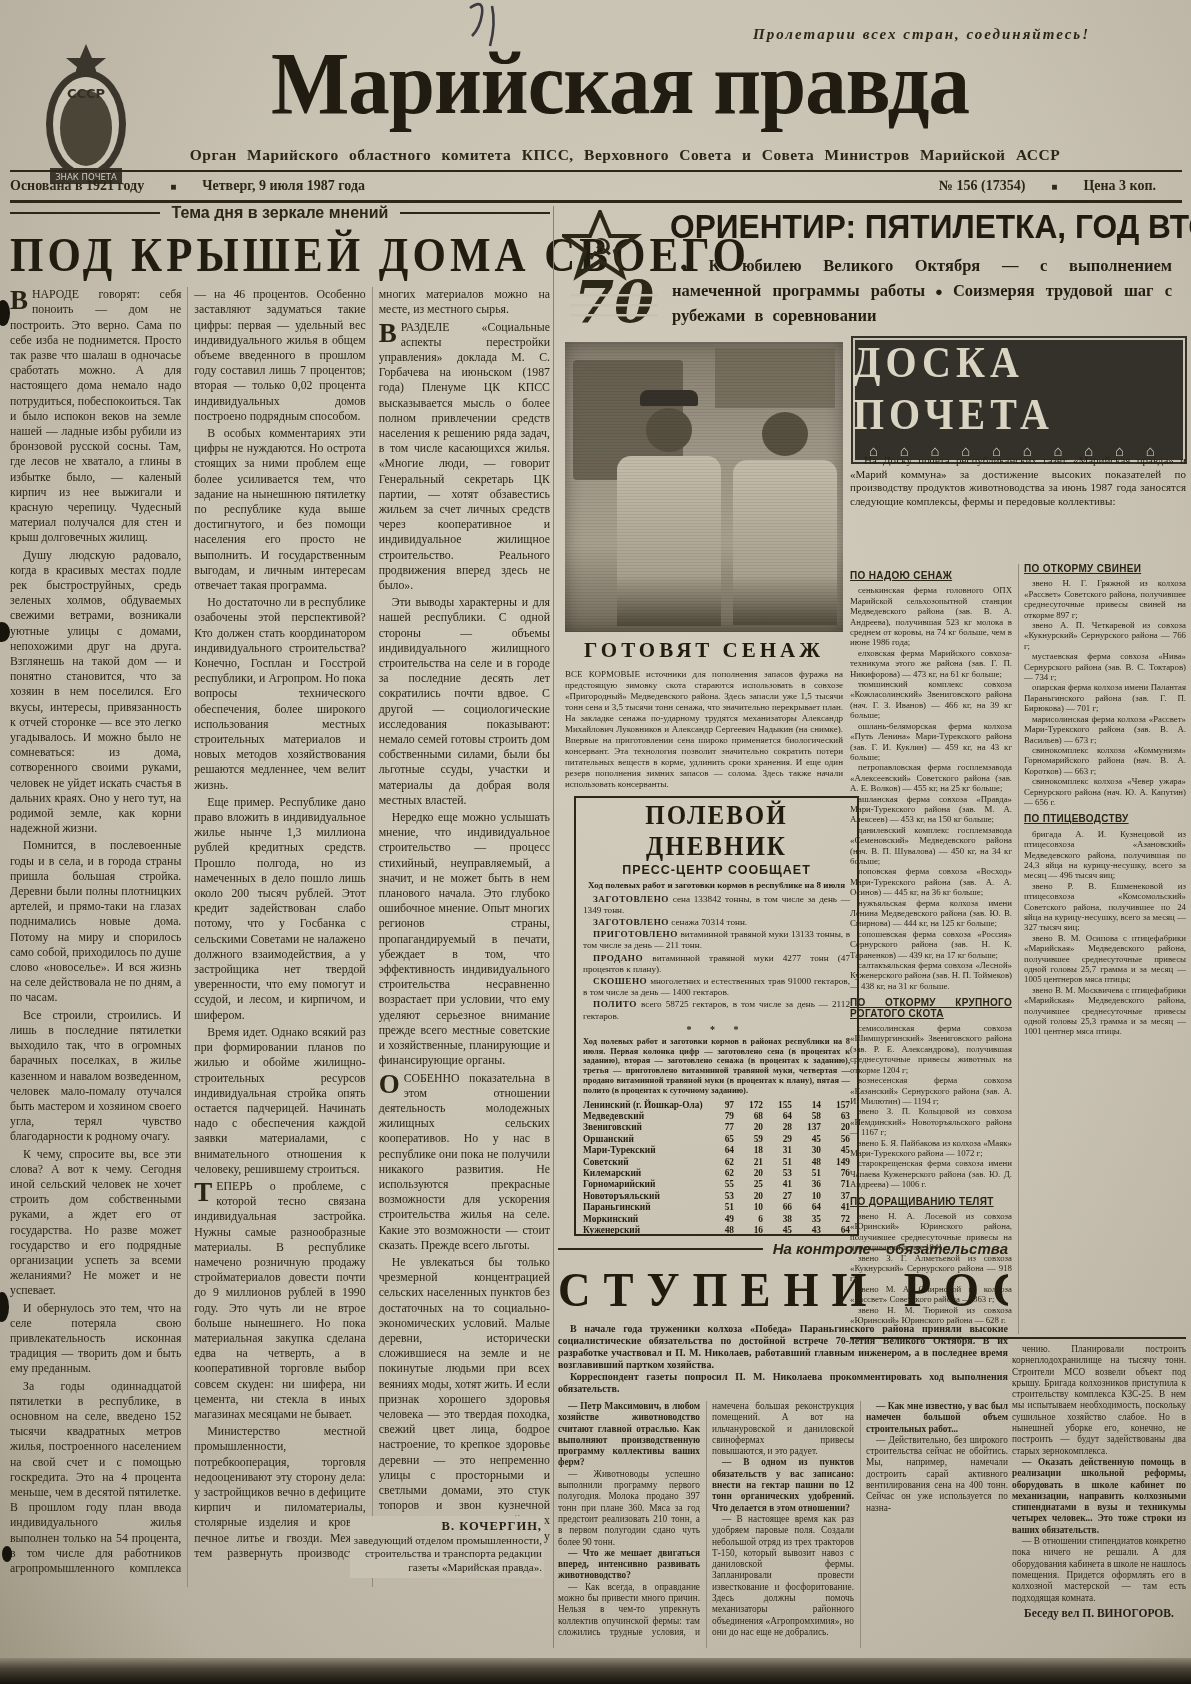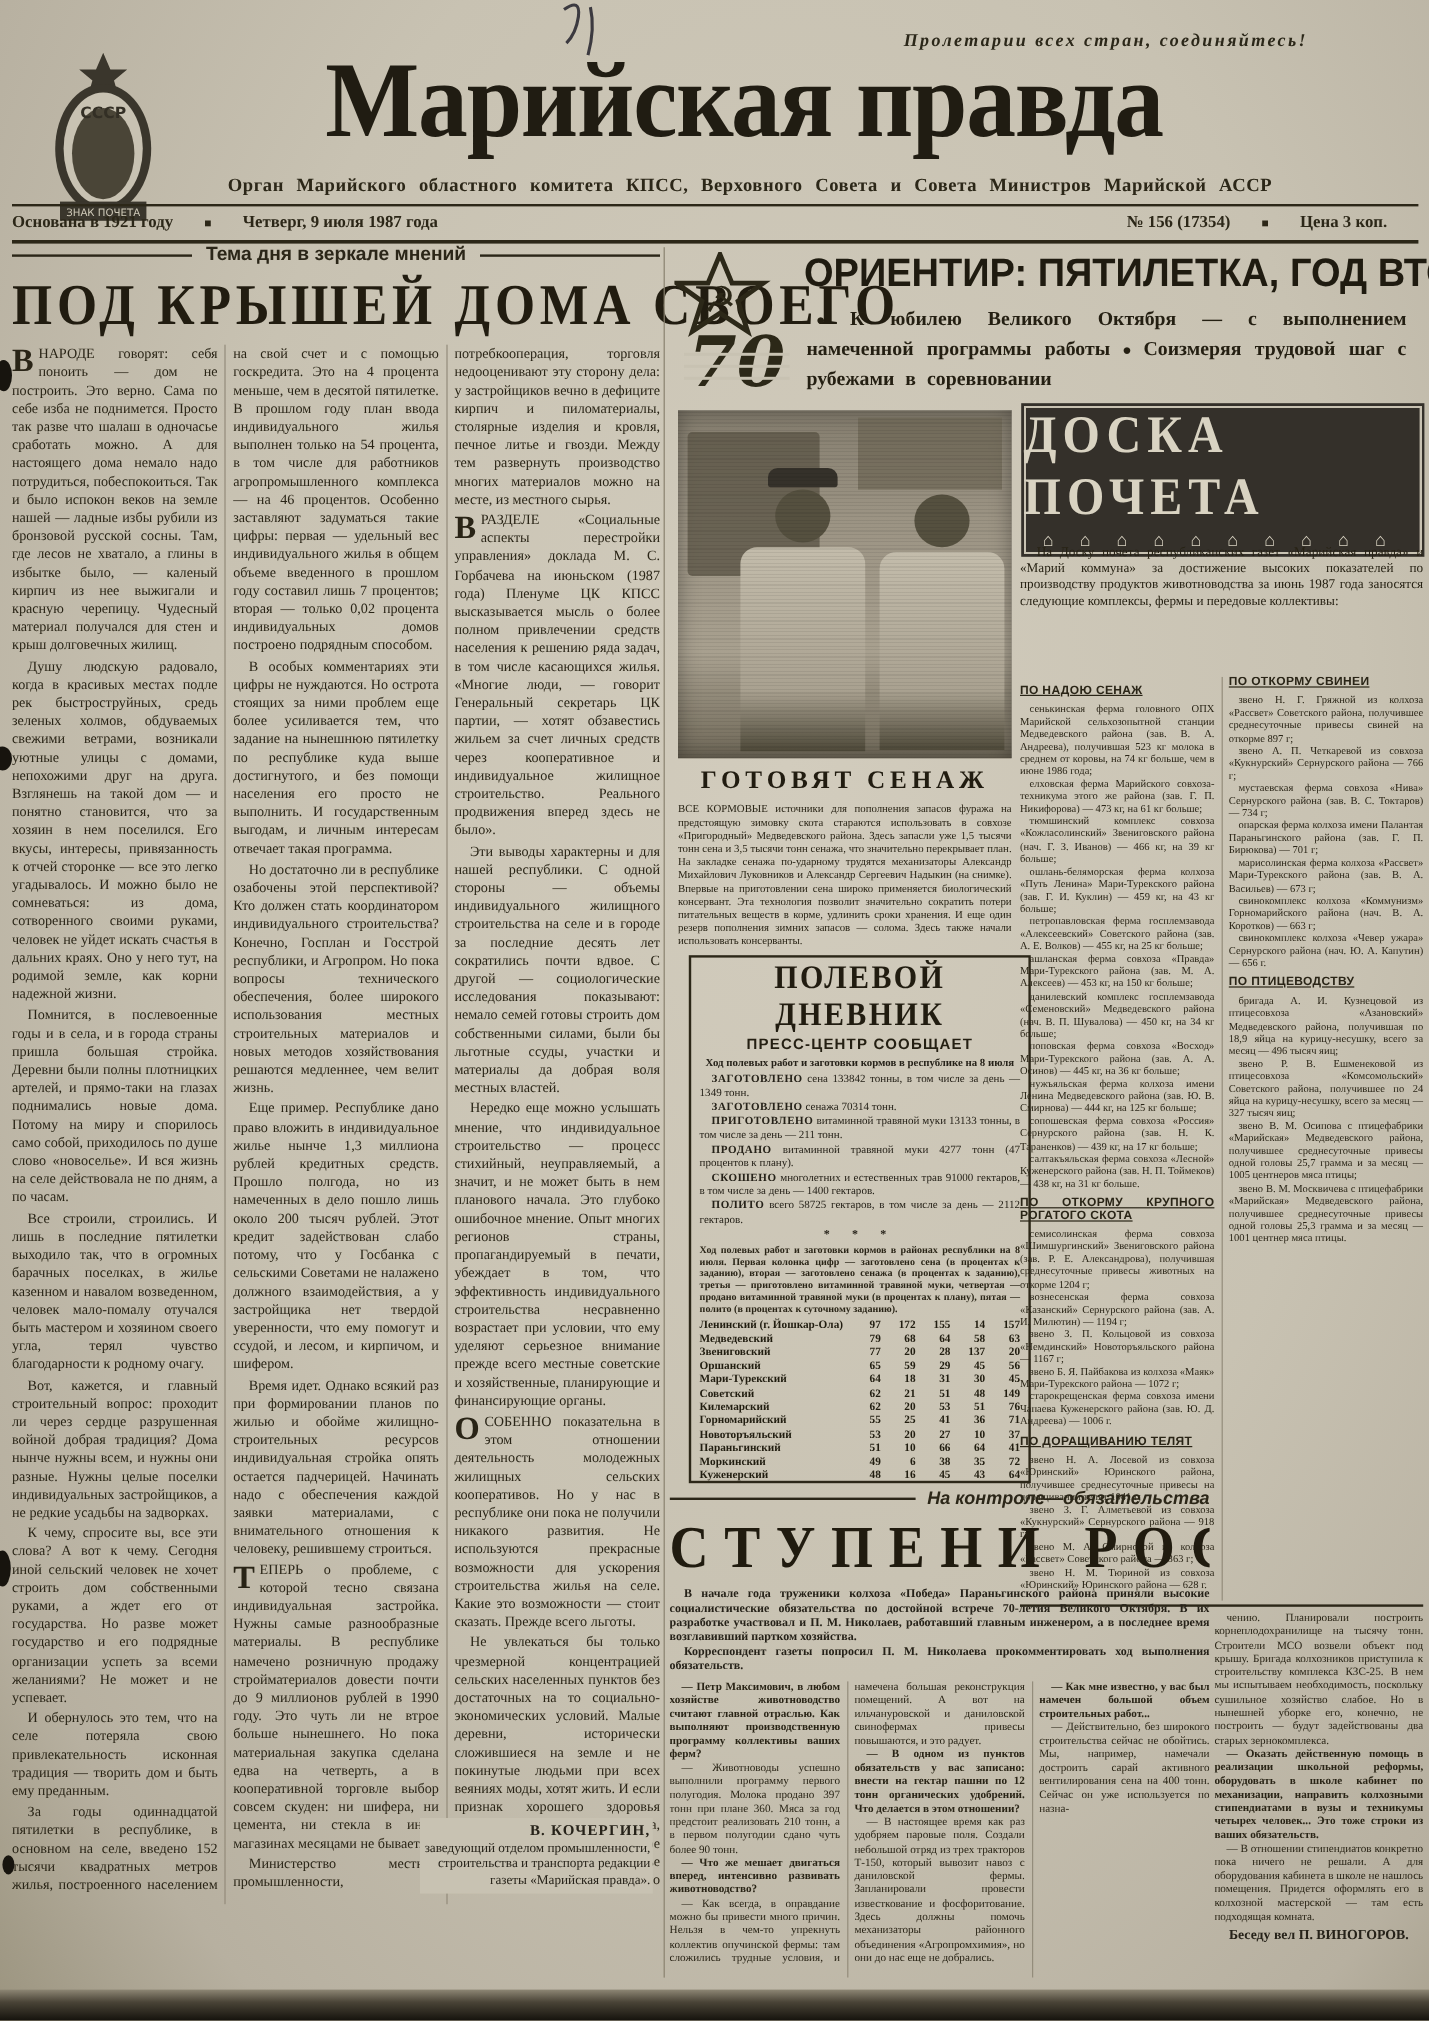--- a/index.html
+++ b/index.html
@@ -157,21 +157,20 @@
     <div class="kicker" data-interactable="false">
       <span data-interactable="false">Тема дня в зеркале мнений</span>
     </div>
     <h2 class="la-headline" data-interactable="false">ПОД КРЫШЕЙ ДОМА СВОЕГО</h2>
     <div class="la-cols" data-interactable="false">
 
     <p data-interactable="false" class="dc">В НАРОДЕ говорят: себя поноить — дом не построить. Это верно. Сама по себе изба не поднимется. Просто так разве что шалаш в одночасье сработать можно. А для настоящего дома немало надо потрудиться, побеспокоиться. Так и было испокон веков на земле нашей — ладные избы рубили из бронзовой русской сосны. Там, где лесов не хватало, а глины в избытке было, — каленый кирпич из нее выжигали и красную черепицу. Чудесный материал получался для стен и крыш долговечных жилищ.</p>
         <p data-interactable="false">Душу людскую радовало, когда в красивых местах подле рек быстроструйных, средь зеленых холмов, обдуваемых свежими ветрами, возникали уютные улицы с домами, непохожими друг на друга. Взглянешь на такой дом — и понятно становится, что за хозяин в нем поселился. Его вкусы, интересы, привязанность к отчей сторонке — все это легко угадывалось. И можно было не сомневаться: из дома, сотворенного своими руками, человек не уйдет искать счастья в дальних краях. Оно у него тут, на родимой земле, как корни надежной жизни.</p>
         <p data-interactable="false">Помнится, в послевоенные годы и в села, и в города страны пришла большая стройка. Деревни были полны плотницких артелей, и прямо-таки на глазах поднимались новые дома. Потому на миру и спорилось само собой, приходилось по душе слово «новоселье». И вся жизнь на селе действовала не по дням, а по часам.</p>
         <p data-interactable="false">Все строили, строились. И лишь в последние пятилетки выходило так, что в огромных барачных поселках, в жилье казенном и навалом возведенном, человек мало-помалу отучался быть мастером и хозяином своего угла, терял чувство благодарности к родному очагу.</p>
-        <p data-interactable="false">Вот, кажется, и главный строительный вопрос: проходит ли через сердце разрушенная войной добрая традиция? Дома нынче нужны всем, и нужны они разные. Нужны целые поселки индивидуальных застройщиков, а не редкие усадьбы на задворках.</p>
         <p data-interactable="false">К чему, спросите вы, все эти слова? А вот к чему. Сегодня иной сельский человек не хочет строить дом собственными руками, а ждет его от государства. Но разве может государство и его подрядные организации успеть за всеми желаниями? Не может и не успевает.</p>
         <p data-interactable="false">И обернулось это тем, что на селе потеряла свою привлекательность исконная традиция — творить дом и быть ему преданным.</p>
         <p data-interactable="false">За годы одиннадцатой пятилетки в республике, в основном на селе, введено 152 тысячи квадратных метров жилья, построенного населением на свой счет и с помощью госкредита. Это на 4 процента меньше, чем в десятой пятилетке. В прошлом году план ввода индивидуального жилья выполнен только на 54 процента, в том числе для работников агропромышленного комплекса — на 46 процентов. Особенно заставляют задуматься такие цифры: первая — удельный вес индивидуального жилья в общем объеме введенного в прошлом году составил лишь 7 процентов; вторая — только 0,02 процента индивидуальных домов построено подрядным способом.</p>
         <p data-interactable="false">В особых комментариях эти цифры не нуждаются. Но острота стоящих за ними проблем еще более усиливается тем, что задание на нынешнюю пятилетку по республике куда выше достигнутого, и без помощи населения его просто не выполнить. И государственным выгодам, и личным интересам отвечает такая программа.</p>
         <p data-interactable="false">Но достаточно ли в республике озабочены этой перспективой? Кто должен стать координатором индивидуального строительства? Конечно, Госплан и Госстрой республики, и Агропром. Но пока вопросы технического обеспечения, более широкого использования местных строительных материалов и новых методов хозяйствования решаются медленнее, чем велит жизнь.</p>
         <p data-interactable="false">Еще пример. Республике дано право вложить в индивидуальное жилье нынче 1,3 миллиона рублей кредитных средств. Прошло полгода, но из намеченных в дело пошло лишь около 200 тысяч рублей. Этот кредит задействован слабо потому, что у Госбанка с сельскими Советами не налажено должного взаимодействия, а у застройщика нет твердой уверенности, что ему помогут и ссудой, и лесом, и кирпичом, и шифером.</p>
         <p data-interactable="false">Время идет. Однако всякий раз при формировании планов по жилью и обойме жилищно-строительных ресурсов индивидуальная стройка опять остается падчерицей. Начинать надо с обеспечения каждой заявки материалами, с внимательного отношения к человеку, решившему строиться.</p>
         <p data-interactable="false" class="dc">ТЕПЕРЬ о проблеме, с которой тесно связана индивидуальная застройка. Нужны самые разнообразные материалы. В республике намечено розничную продажу стройматериалов довести почти до 9 миллионов рублей в 1990 году. Это чуть ли не втрое больше нынешнего. Но пока материальная закупка сделана едва на четверть, а в кооперативной торговле выбор совсем скуден: ни шифера, ни цемента, ни стекла в иных магазинах месяцами не бывает.</p>
         <p data-interactable="false">Министерство местной промышленности, потребкооперация, торговля недооценивают эту сторону дела: у застройщиков вечно в дефиците кирпич и пиломатериалы, столярные изделия и кровля, печное литье и гвозди. Между тем развернуть производство многих материалов можно на месте, из местного сырья.</p>
         <p data-interactable="false" class="dc">В РАЗДЕЛЕ «Социальные аспекты перестройки управления» доклада М. С. Горбачева на июньском (1987 года) Пленуме ЦК КПСС высказывается мысль о более полном привлечении средств населения к решению ряда задач, в том числе касающихся жилья. «Многие люди, — говорит Генеральный секретарь ЦК партии, — хотят обзавестись жильем за счет личных средств через кооперативное и индивидуальное жилищное строительство. Реального продвижения вперед здесь не было».</p>
@@ -386,21 +385,21 @@
       <p data-interactable="false">звено Н. М. Тюриной из совхоза «Юринский» Юринского района — 628 г.</p>
       <p data-interactable="false" class="hb-head">ПО ОТКОРМУ СВИНЕЙ</p>
       <p data-interactable="false">звено Н. Г. Гряжной из колхоза «Рассвет» Советского района, получившее среднесуточные привесы свиней на откорме 897 г;</p>
       <p data-interactable="false">звено А. П. Четкаревой из совхоза «Кукнурский» Сернурского района — 766 г;</p>
       <p data-interactable="false">мустаевская ферма совхоза «Нива» Сернурского района (зав. В. С. Токтаров) — 734 г;</p>
       <p data-interactable="false">опарская ферма колхоза имени Палантая Параньгинского района (зав. Г. П. Бирюкова) — 701 г;</p>
       <p data-interactable="false">марисолинская ферма колхоза «Рассвет» Мари-Турекского района (зав. В. А. Васильев) — 673 г;</p>
       <p data-interactable="false">свинокомплекс колхоза «Коммунизм» Горномарийского района (нач. В. А. Коротков) — 663 г;</p>
       <p data-interactable="false">свинокомплекс колхоза «Чевер ужара» Сернурского района (нач. Ю. А. Капутин) — 656 г.</p>
       <p data-interactable="false" class="hb-head">ПО ПТИЦЕВОДСТВУ</p>
-      <p data-interactable="false">бригада А. И. Кузнецовой из птицесовхоза «Азановский» Медведевского района, получившая по 18,9 яйца на курицу-несушку, всего за месяц — 496 тысяч яиц;</p>
+      <p data-interactable="false">бригада А. И. Кузнецовой из птицесовхоза «Азановский» Медведевского района, получившая по 24,3 яйца на курицу-несушку, всего за месяц — 496 тысяч яиц;</p>
       <p data-interactable="false">звено Р. В. Ешменековой из птицесовхоза «Комсомольский» Советского района, получившее по 24 яйца на курицу-несушку, всего за месяц — 327 тысяч яиц;</p>
       <p data-interactable="false">звено В. М. Осипова с птицефабрики «Марийская» Медведевского района, получившее среднесуточные привесы одной головы 25,7 грамма и за месяц — 1005 центнеров мяса птицы;</p>
       <p data-interactable="false">звено В. М. Москвичева с птицефабрики «Марийская» Медведевского района, получившее среднесуточные привесы одной головы 25,3 грамма и за месяц — 1001 центнер мяса птицы.</p>
     </div>
   <div class="honor-end-rule" data-interactable="false"></div>
 
   <section class="growth" data-interactable="false">
     <div class="g-kicker" data-interactable="false">
       <span data-interactable="false">На контроле—обязательства</span>
     </div>

